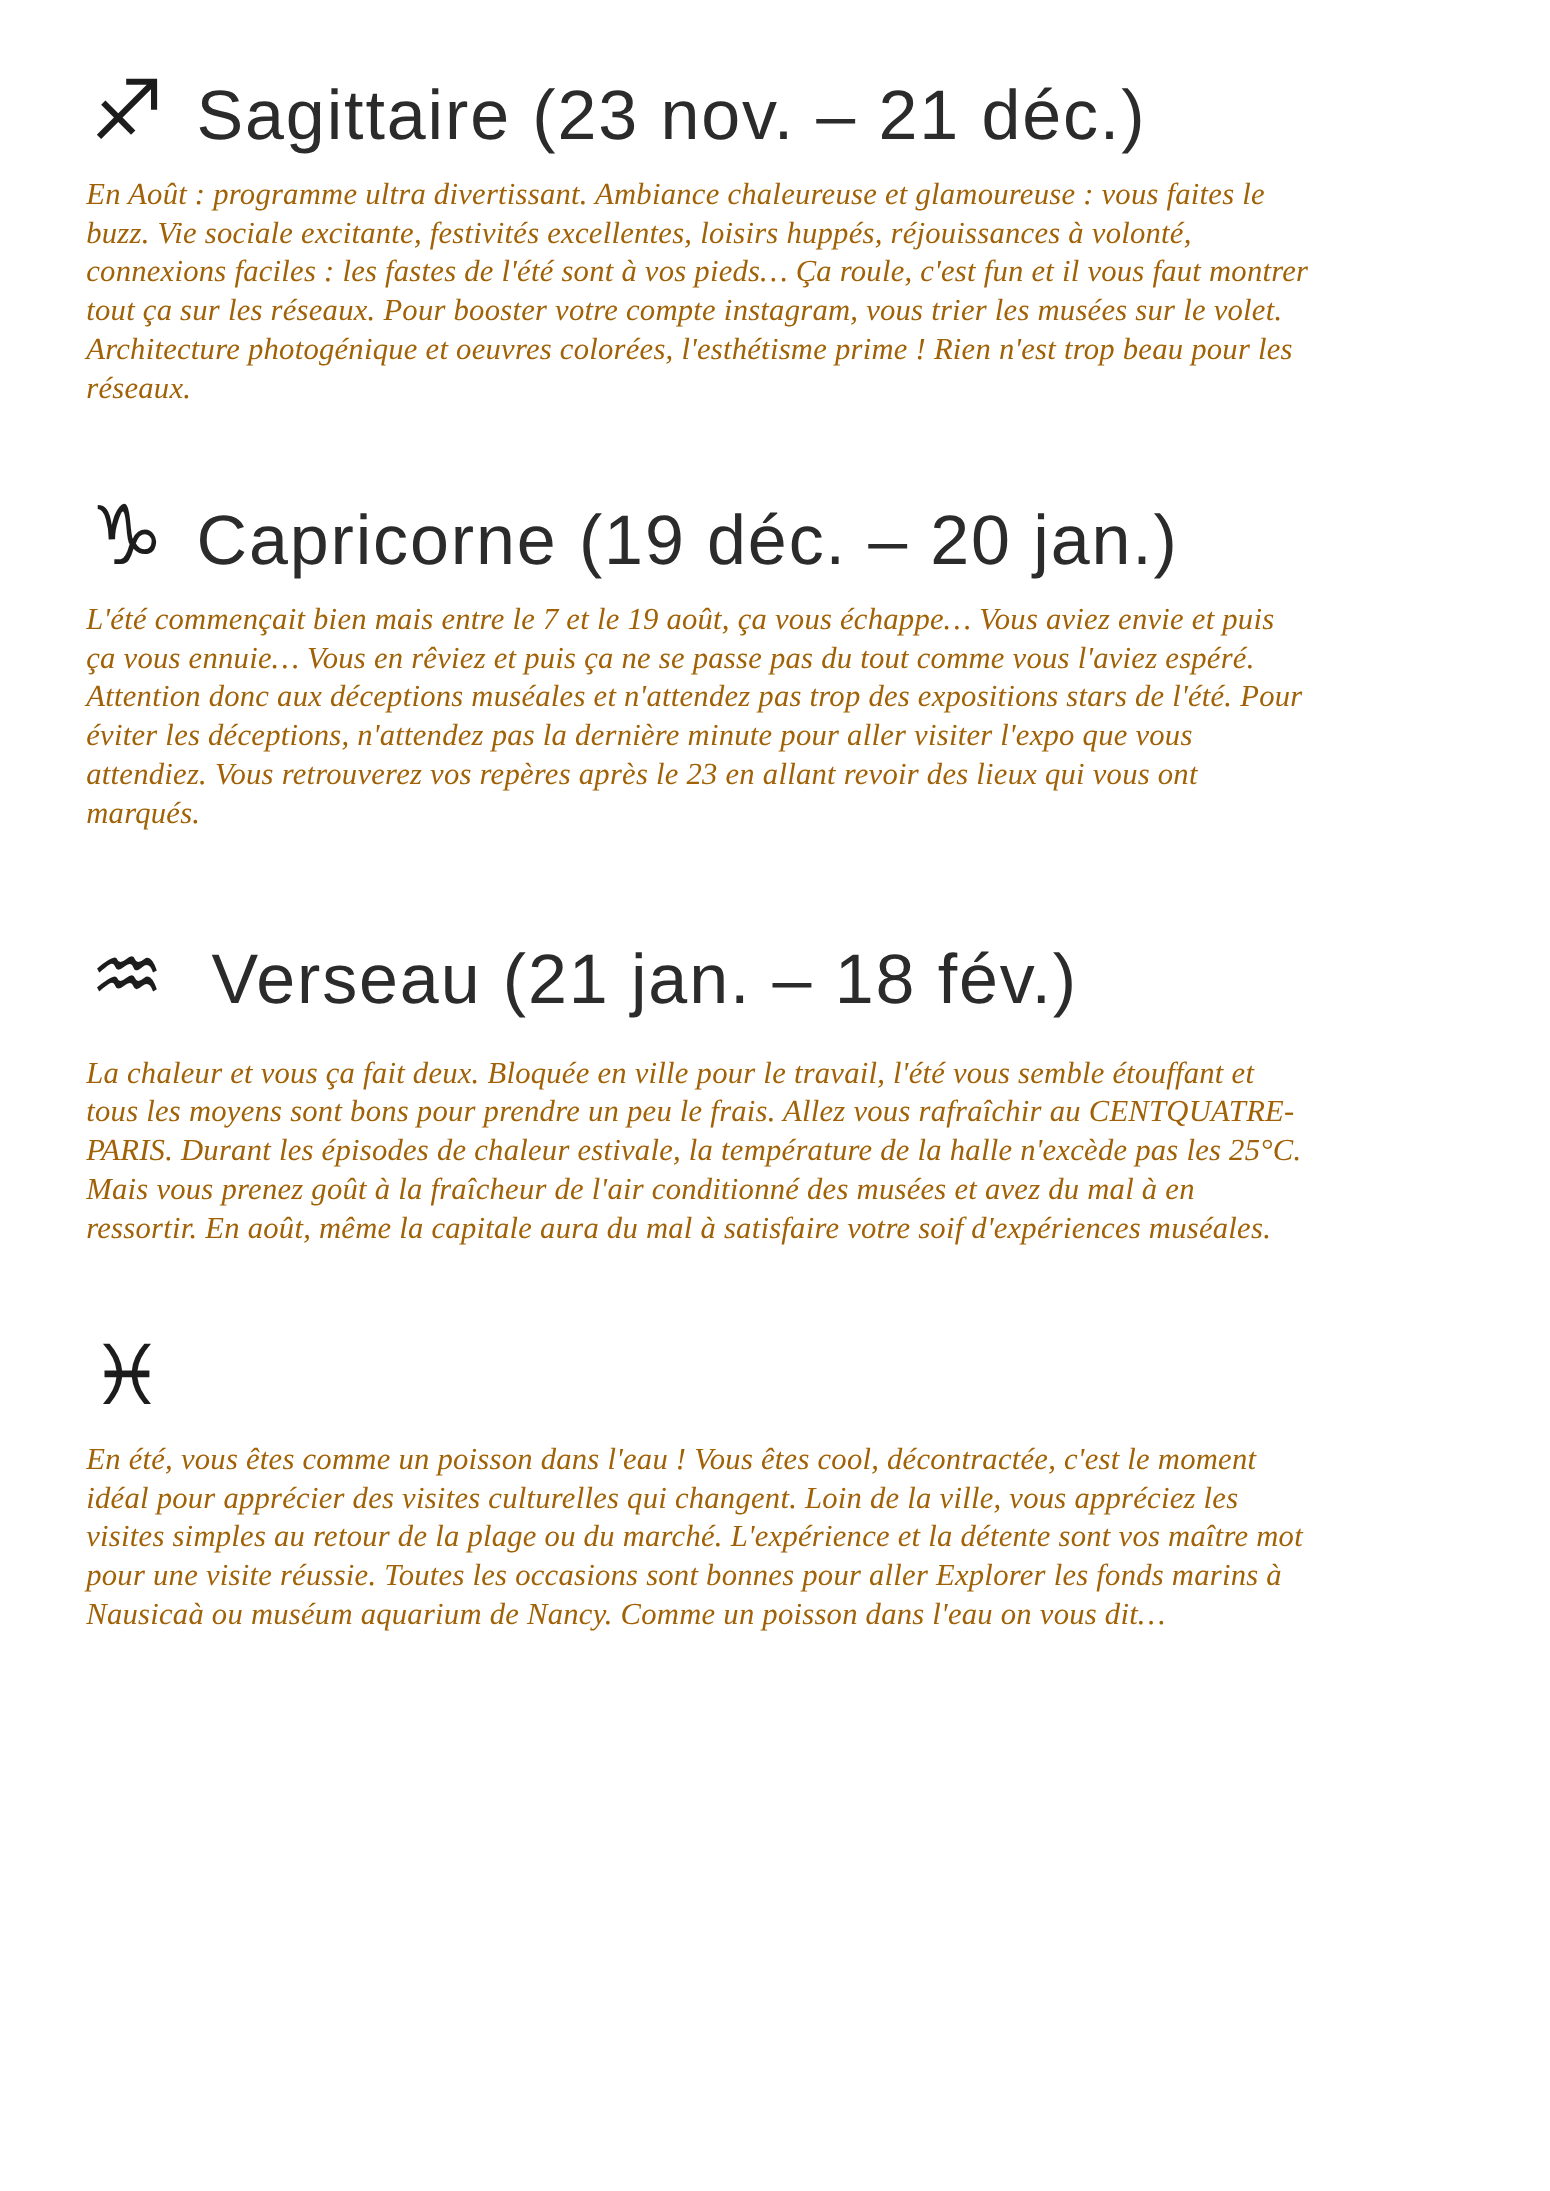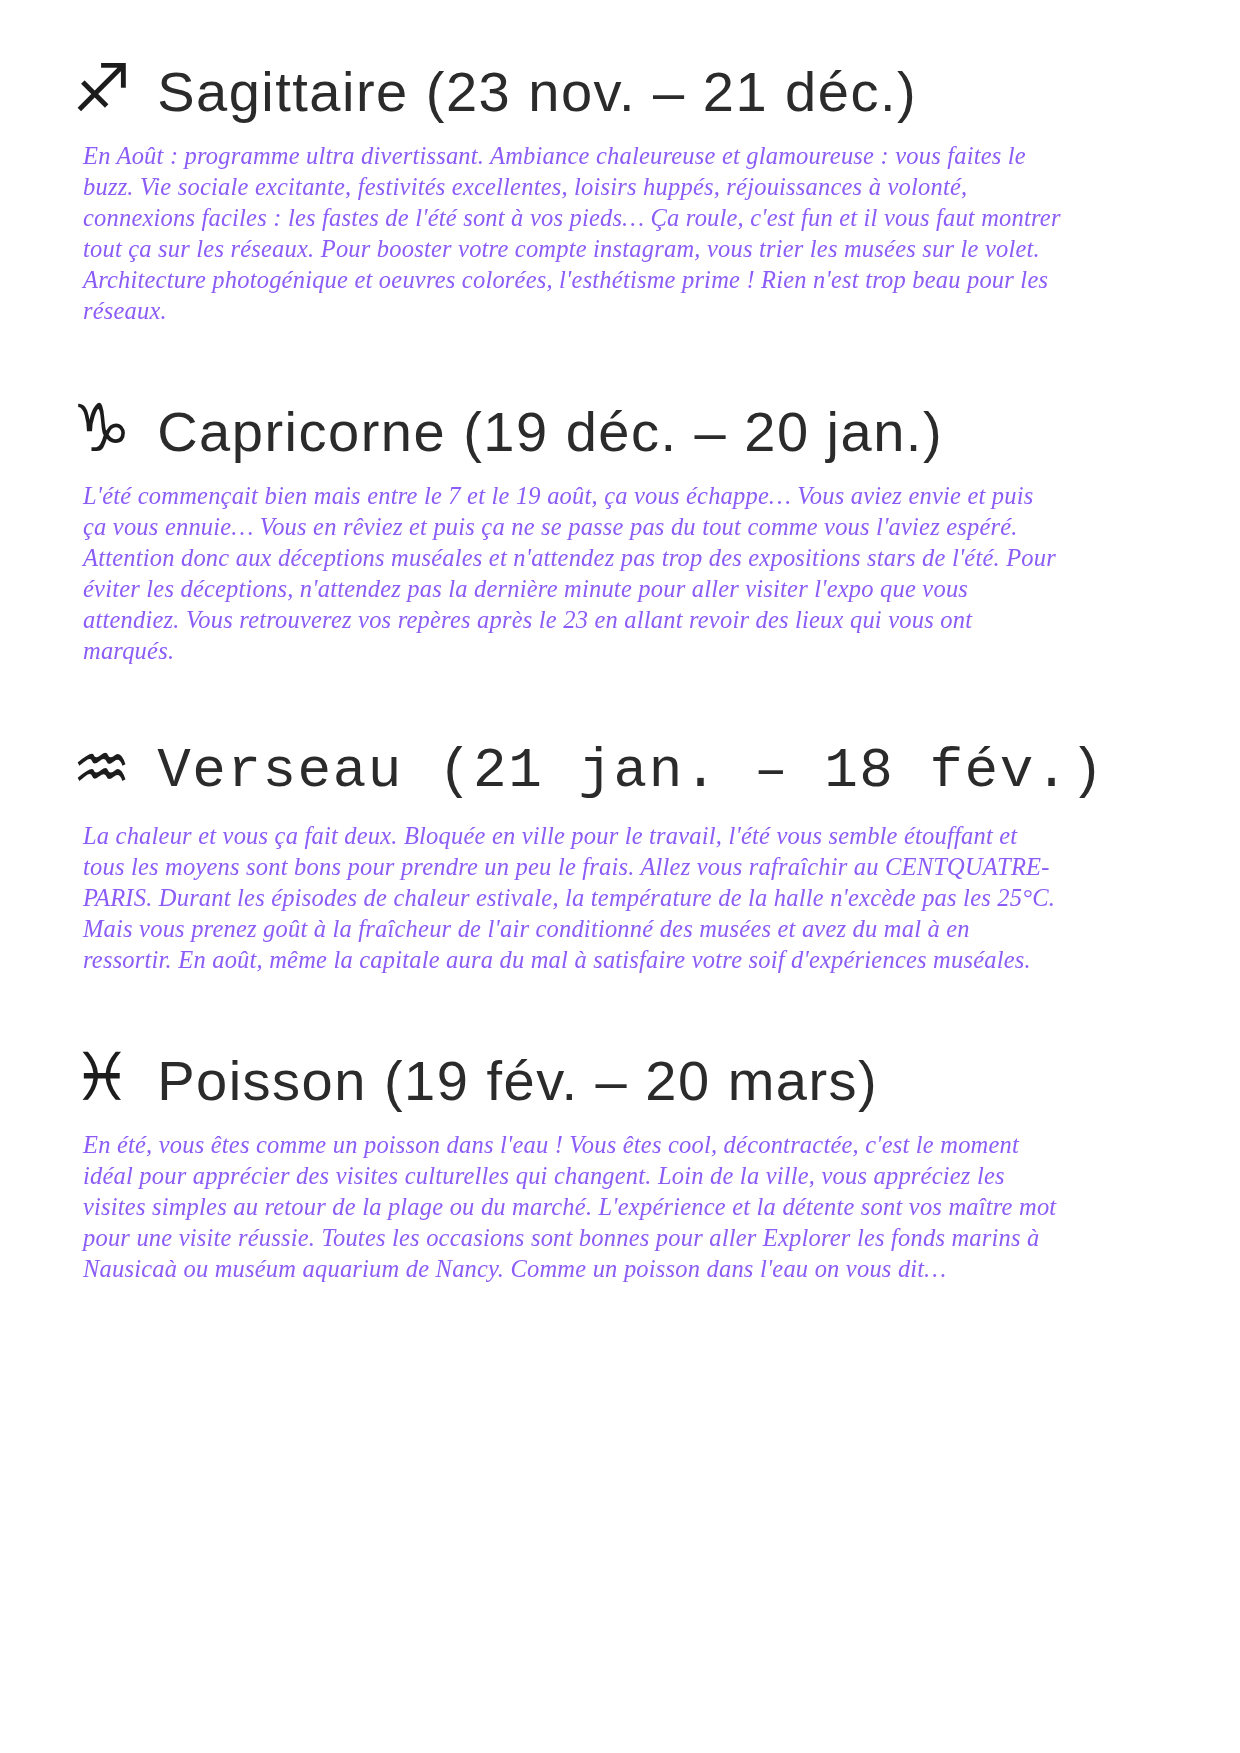--- a/index.html
+++ b/index.html
@@ -44,23 +44,23 @@
     font-weight: 400;
     letter-spacing: 1.5px;
     color: #2b2b2b;
     white-space: nowrap;
   }
   .section-body {
     font-family: "Liberation Serif", "DejaVu Serif", serif;
     font-style: italic;
     font-size: 24.5px;
     line-height: 31px;
-    color: #8b5cf6;
+    color: #a16207;
     max-width: 978px;
-    margin: 15px;
+    margin: 1px;
     letter-spacing: 0.2px;
   }
   .section + .section {
     margin-top: 0;
   }
 </style>
 </head>
 <body>
 
 <div class="page">
@@ -77,26 +77,25 @@
     <div class="section-header">
       <span class="zodiac-icon">♑</span>
       <h1 class="section-title" style="margin:0;">Capricorne (19 déc. – 20 jan.)</h1>
     </div>
     <p class="section-body">L'été commençait bien mais entre le 7 et le 19 août, ça vous échappe… Vous aviez envie et puis ça vous ennuie… Vous en rêviez et puis ça ne se passe pas du tout comme vous l'aviez espéré. Attention donc aux déceptions muséales et n'attendez pas trop des expositions stars de l'été. Pour éviter les déceptions, n'attendez pas la dernière minute pour aller visiter l'expo que vous attendiez. Vous retrouverez vos repères après le 23 en allant revoir des lieux qui vous ont marqués.</p>
   </section>
 
   <section class="section">
     <div class="section-header">
       <span class="zodiac-icon">♒</span>
-      <h1 class="section-title" style="margin:0;font-family:Liberation Mono, monospace;">Verseau (21 jan. – 18 fév.)</h1>
+      <h1 class="section-title" style="margin:12px;">Verseau (21 jan. – 18 fév.)</h1>
     </div>
     <p class="section-body">La chaleur et vous ça fait deux. Bloquée en ville pour le travail, l'été vous semble étouffant et tous les moyens sont bons pour prendre un peu le frais. Allez vous rafraîchir au CENTQUATRE-PARIS. Durant les épisodes de chaleur estivale, la température de la halle n'excède pas les 25°C. Mais vous prenez goût à la fraîcheur de l'air conditionné des musées et avez du mal à en ressortir. En août, même la capitale aura du mal à satisfaire votre soif d'expériences muséales.</p>
   </section>
 
   <section class="section">
     <div class="section-header">
       <span class="zodiac-icon">♓</span>
-      <h1 class="section-title" style="margin:0;">Poisson (19 fév. – 20 mars)</h1>
     </div>
     <p class="section-body">En été, vous êtes comme un poisson dans l'eau ! Vous êtes cool, décontractée, c'est le moment idéal pour apprécier des visites culturelles qui changent. Loin de la ville, vous appréciez les visites simples au retour de la plage ou du marché. L'expérience et la détente sont vos maître mot pour une visite réussie. Toutes les occasions sont bonnes pour aller Explorer les fonds marins à Nausicaà ou muséum aquarium de Nancy. Comme un poisson dans l'eau on vous dit…</p>
   </section>
 
 </div>
 
 </body></html>

